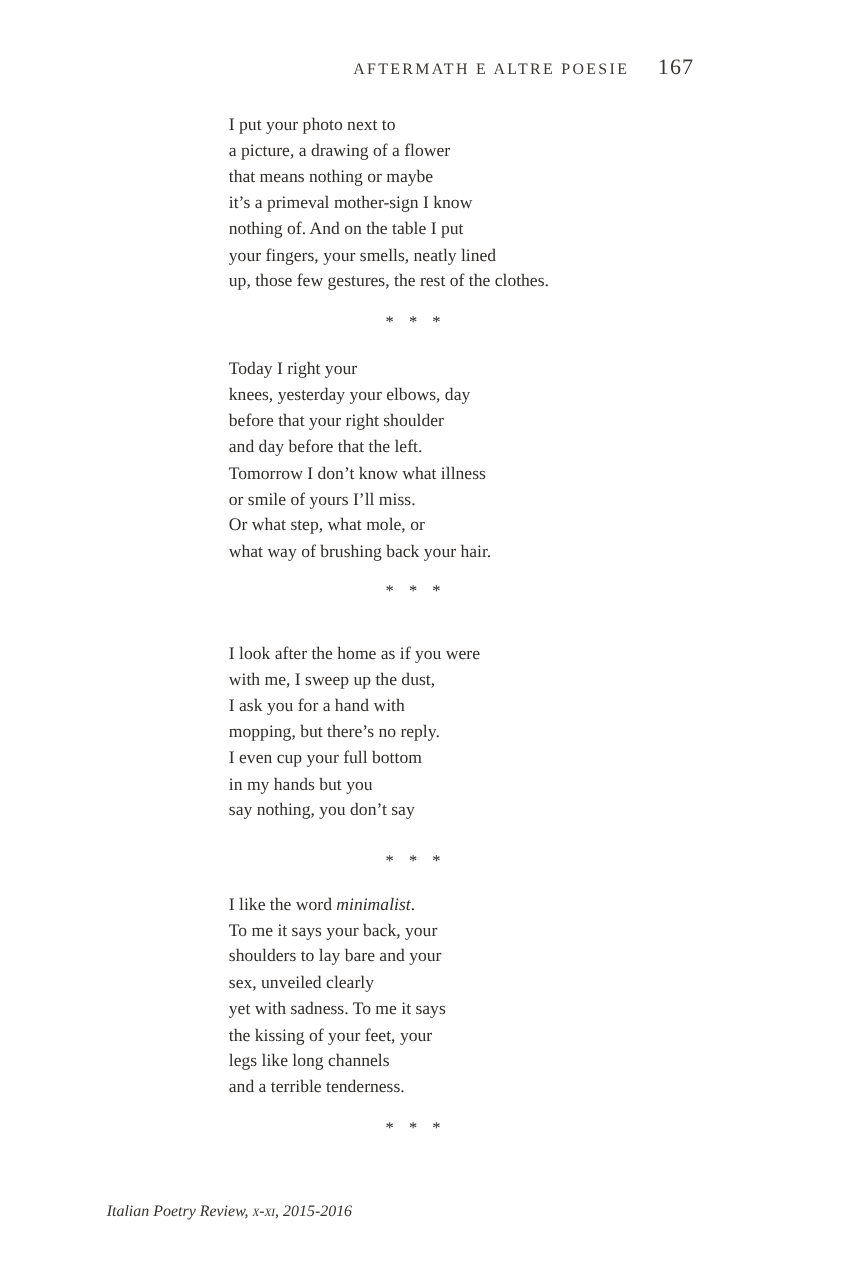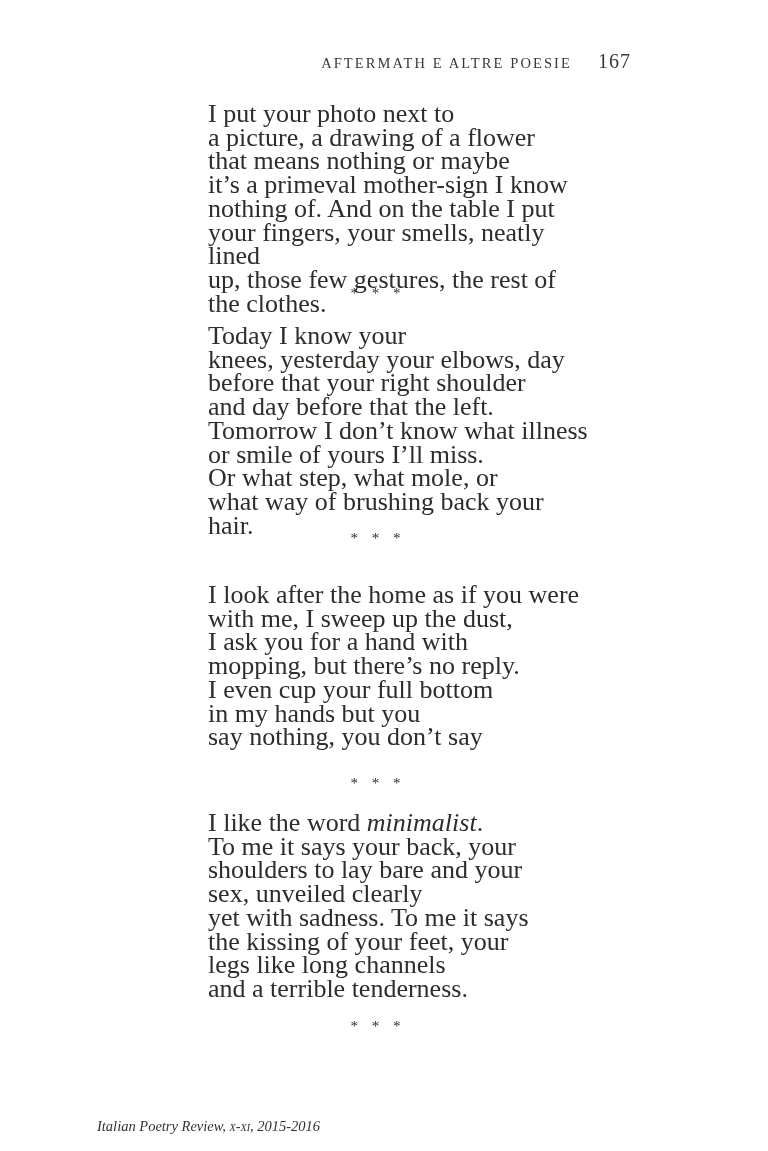--- a/index.html
+++ b/index.html
@@ -27,21 +27,21 @@
   }
   .page-num {
     font-size: 20px;
     color: #3b3834;
     letter-spacing: 1px;
   }
   .stanza {
     position: absolute;
     left: 208px;
     width: 380px;
-    font-size: 26px;
+    font-size: 16px;
     line-height: 23.7px;
     color: #2f2c29;
   }
   .sep {
     position: absolute;
     left: 208px;
     width: 340px;
     text-align: center;
     font-size: 15px;
     line-height: 24px;
@@ -49,21 +49,20 @@
     color: #2f2c29;
   }
   .it { font-style: italic; }
   .footer {
     position: absolute;
     left: 97px;
     top: 1093px;
     font-size: 14.5px;
     font-style: italic;
     color: #35322e;
-    margin-top: 25px;
   }
   .footer .sc { font-variant: small-caps; }
 </style>
 </head>
 <body>
 
 <div class="page">
 
   <div class="running-head">
     <span class="head-title">AFTERMATH E ALTRE POESIE</span>
@@ -76,21 +75,21 @@
     <div class="line">that means nothing or maybe</div>
     <div class="line">it’s a primeval mother-sign I know</div>
     <div class="line">nothing of. And on the table I put</div>
     <div class="line">your fingers, your smells, neatly lined</div>
     <div class="line">up, those few gestures, the rest of the clothes.</div>
   </div>
 
   <div class="sep" style="top:281px">* * *</div>
 
   <div class="stanza" style="top:324px">
-    <div class="line">Today I know your</div>
+    <div class="line">Today I right your</div>
     <div class="line">knees, yesterday your elbows, day</div>
     <div class="line">before that your right shoulder</div>
     <div class="line">and day before that the left.</div>
     <div class="line">Tomorrow I don’t know what illness</div>
     <div class="line">or smile of yours I’ll miss.</div>
     <div class="line">Or what step, what mole, or</div>
     <div class="line">what way of brushing back your hair.</div>
   </div>
 
   <div class="sep" style="top:526px">* * *</div>

